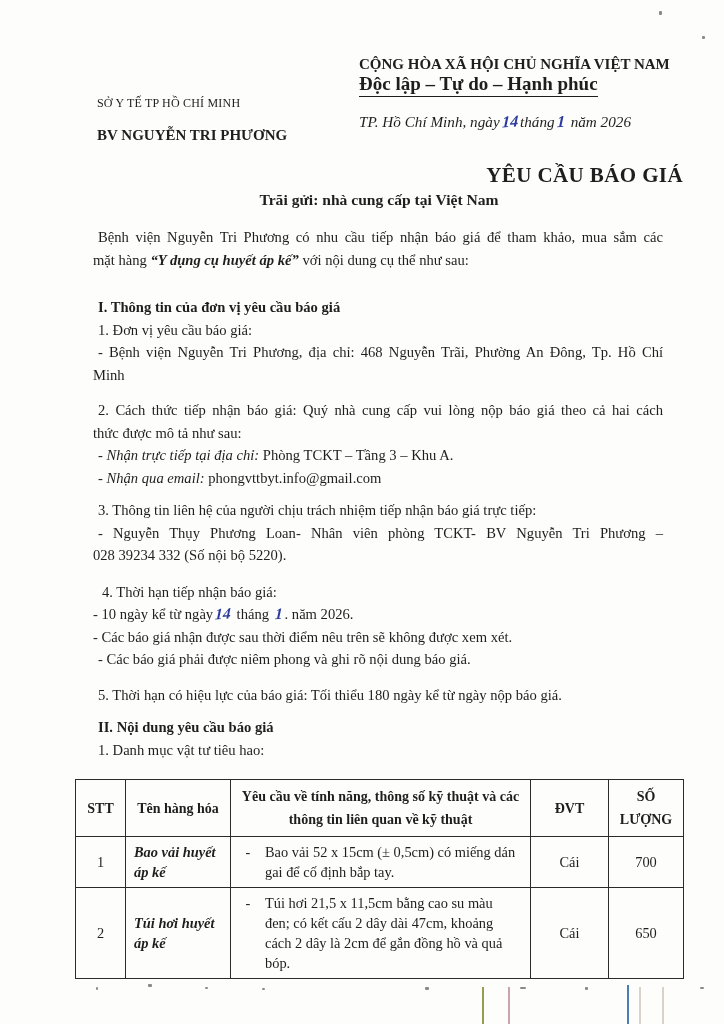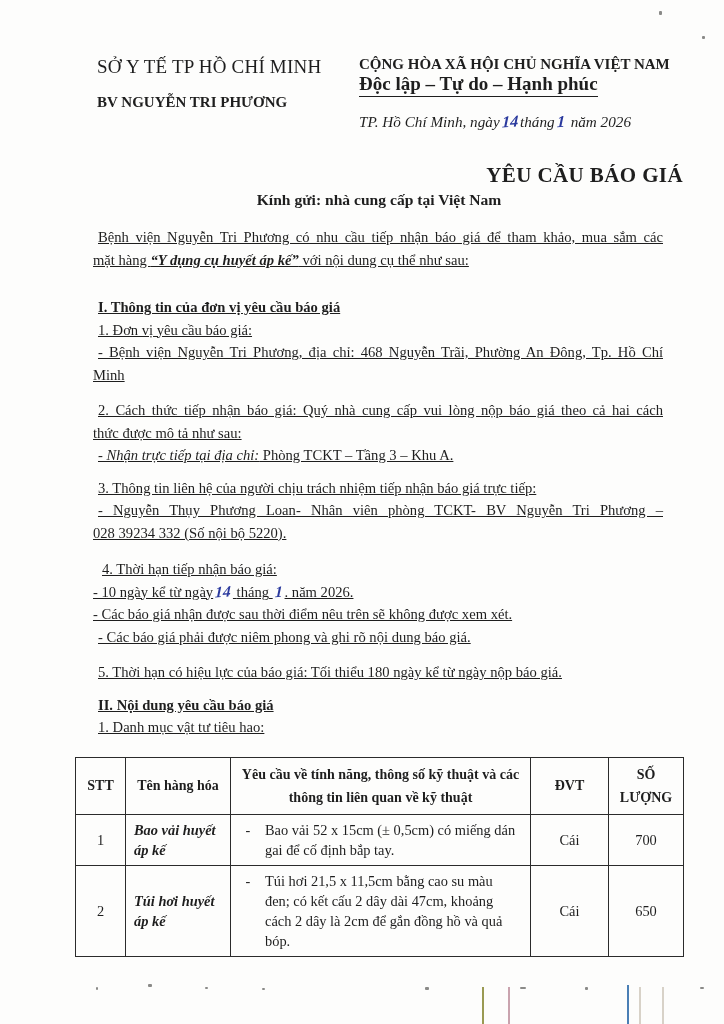--- a/index.html
+++ b/index.html
@@ -13,41 +13,41 @@
   }
   .doc {
     position: relative;
     box-sizing: border-box;
     width: 724px; height: 1024px;
     padding: 56px 41px 0 75px;
   }
   
   .header-row { display: flex; min-height: 98px; }
   .h-left { margin-left: 22px; width: 250px; flex: none; }
-  .h-left .l1 { font-size: 19px; letter-spacing: 0.2px; }
+  .h-left .l1 { font-size: 12px; letter-spacing: 0.2px; margin-top: 40px; }
   .h-left .l2 { font-weight: bold; font-size: 15px; margin-top: 16px; }
   .h-right { margin-left: auto; width: 324px; flex: none; text-align: left; padding-right: 12px; box-sizing: border-box; }
   .h-right .l1 { font-weight: bold; font-size: 15px; white-space: nowrap; }
   .h-right .l2 { font-weight: bold; font-size: 19px; }
   .h-right .l2 span { border-bottom: 1.6px solid #1e1e1e; padding-bottom: 2px; }
   .dateline { font-style: italic; font-size: 15.2px; margin-top: 17px; margin-right: 40px; white-space: nowrap; }
   .hw {
     color: #2b3a9e;
     font-weight: bold; font-style: italic;
     display: inline-block;
     transform: rotate(-4deg) skewX(-6deg);
     font-size: 1.08em;
     margin: 0 2px;
   }
   
   .title { text-align: right; font-weight: bold; font-size: 21px; margin-top: 9px; letter-spacing: 0.4px; }
   .subtitle { text-align: center; font-weight: bold; font-size: 15.6px; margin-top: 3px; }
   
   .text { margin: 0 20px 0 18px; font-size: 14.6px; line-height: 22.5px; }
-  .text p { margin: 0; text-decoration: underline; }
+  .text p { margin: 0; }
   .stretch { text-align: justify; text-align-last: justify; }
   .mt-intro { margin-top: 17px !important; }
   .mt-lg { margin-top: 25px !important; }
   .mt-13 { margin-top: 13px !important; }
   .mt-10 { margin-top: 10px !important; }
   .mt-14 { margin-top: 14px !important; }
   .bold { font-weight: bold; }
   .bi { font-weight: bold; font-style: italic; }
   .it { font-style: italic; }
   .indent-sm { padding-left: 5px; }
@@ -99,35 +99,36 @@
       <div class="l2">BV NGUYỄN TRI PHƯƠNG</div>
     </div>
     <div class="h-right">
       <div class="l1">CỘNG HÒA XÃ HỘI CHỦ NGHĨA VIỆT NAM</div>
       <div class="l2"><span>Độc lập – Tự do – Hạnh phúc</span></div>
       <div class="dateline"><span>TP. Hồ Chí Minh, ngày</span><span class="hw">14</span><span>tháng</span><span class="hw">1</span> <span>năm 2026</span></div>
     </div>
   </div>
 
   <div class="title">YÊU CẦU BÁO GIÁ</div>
-  <div class="subtitle">Kính gửi: nhà cung cấp tại Việt Nam</div>
+  <div class="subtitle">Trãi gửi: nhà cung cấp tại Việt Nam</div>
 
   <div class="text">
 
     <p class="mt-intro stretch indent-sm">Bệnh viện Nguyễn Tri Phương có nhu cầu tiếp nhận báo giá để tham khảo, mua sắm các</p>
     <p><span>mặt hàng </span><span class="bi">“Y dụng cụ huyết áp kế”</span><span> với nội dung cụ thể như sau:</span></p>
 
     <p class="bold mt-lg indent-sm">I. Thông tin của đơn vị yêu cầu báo giá</p>
     <p class="indent-sm">1. Đơn vị yêu cầu báo giá:</p>
     <p class="stretch indent-sm">- Bệnh viện Nguyễn Tri Phương, địa chỉ: 468 Nguyễn Trãi, Phường An Đông, Tp. Hồ Chí</p>
     <p>Minh</p>
 
     <p class="mt-13 stretch indent-sm">2. Cách thức tiếp nhận báo giá: Quý nhà cung cấp vui lòng nộp báo giá theo cả hai cách</p>
     <p>thức được mô tả như sau:</p>
     <p class="indent-sm"><span class="it">- Nhận trực tiếp tại địa chỉ:</span><span> Phòng TCKT – Tầng 3 – Khu A.</span></p>
+    <p class="indent-sm"><span class="it">- Nhận qua email:</span><span> phongvttbyt.info@gmail.com</span></p>
 
     <p class="mt-10 indent-sm">3. Thông tin liên hệ của người chịu trách nhiệm tiếp nhận báo giá trực tiếp:</p>
     <p class="stretch indent-sm">- Nguyễn Thụy Phương Loan- Nhân viên phòng TCKT- BV Nguyễn Tri Phương –</p>
     <p>028 39234 332 (Số nội bộ 5220).</p>
 
     <p class="mt-14 indent-sm" style="padding-left:9px;">4. Thời hạn tiếp nhận báo giá:</p>
     <p><span>- 10 ngày kể từ ngày</span><span class="hw">14</span> <span>tháng</span> <span class="hw">1</span><span>. năm 2026.</span></p>
     <p>- Các báo giá nhận được sau thời điểm nêu trên sẽ không được xem xét.</p>
     <p class="indent-sm">- Các báo giá phải được niêm phong và ghi rõ nội dung báo giá.</p>
 

